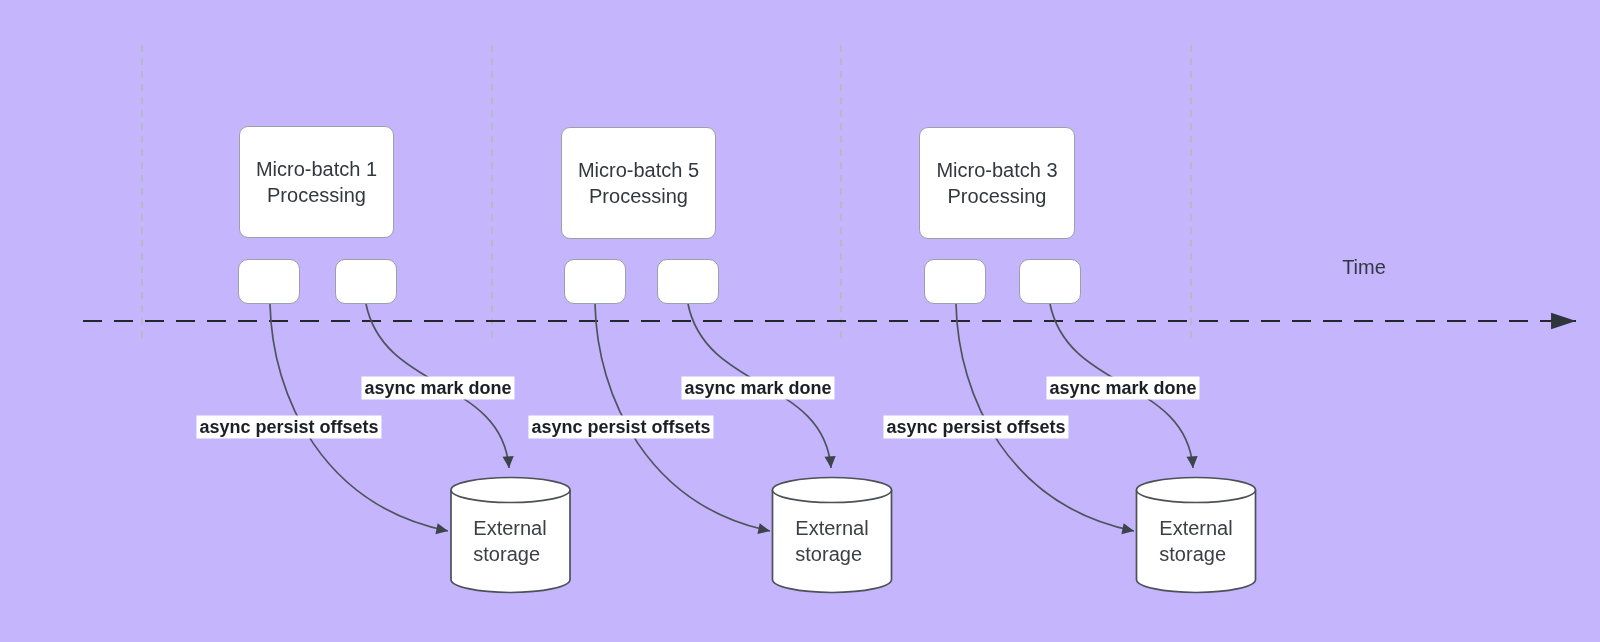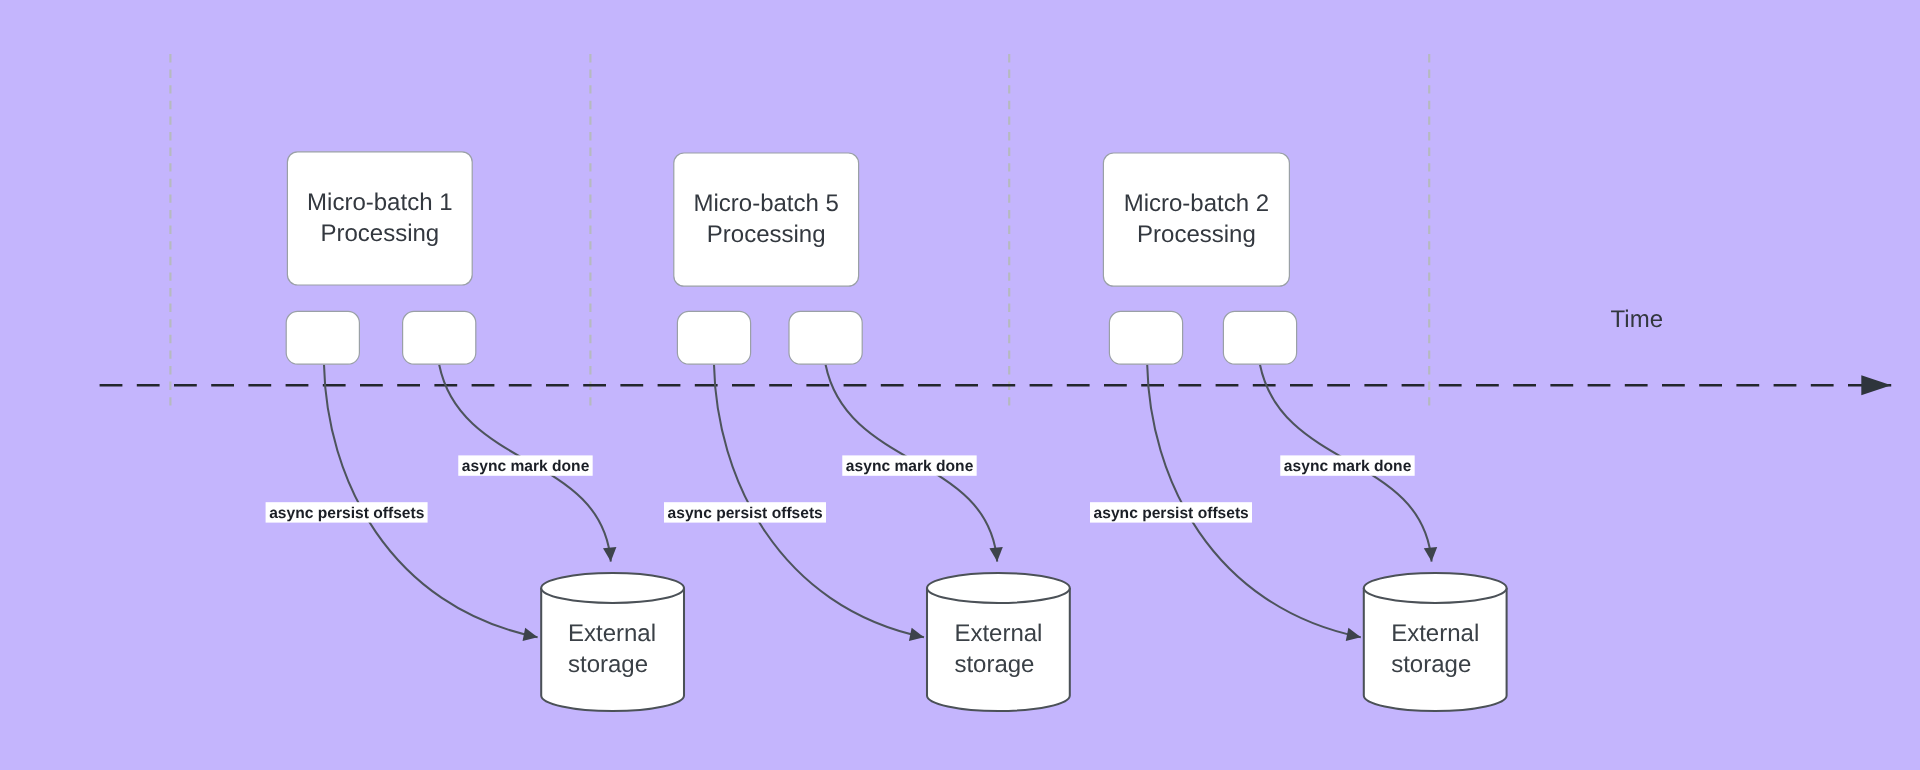--- a/index.html
+++ b/index.html
@@ -42,21 +42,21 @@
     height: 45px;
     background: #ffffff;
     border: 1.6px solid #9aa0a6;
     border-radius: 10px;
     box-sizing: border-box;
   }
   .flow-label {
     position: absolute;
     z-index: 3;
     transform: translate(-50%, -50%);
-    font-size: 13px;
+    font-size: 18px;
     font-weight: bold;
     color: #1b1f26;
     background: #ffffff;
     padding: 1px 3px;
     white-space: nowrap;
   }
   .storage-label {
     position: absolute;
     z-index: 3;
     transform: translate(-50%, -50%);
@@ -138,21 +138,21 @@
   <div class="task-rect" style="left:564px; top:259px;"></div>
   <div class="task-rect" style="left:657px; top:259px;"></div>
   <div class="flow-label" style="left:621px; top:427px;">async persist offsets</div>
   <div class="flow-label" style="left:758px; top:388px;">async mark done</div>
   <div class="storage-label" style="left:832px; top:541px;">
     <span>External</span>
     <span class="line2">storage</span>
   </div>
 
   <div class="batch-box" style="left:919px; top:127px; width:156px;">
-    <span>Micro-batch 2</span>
+    <span>Micro-batch 3</span>
     <span class="line2">Processing</span>
   </div>
   <div class="task-rect" style="left:924px; top:259px;"></div>
   <div class="task-rect" style="left:1019px; top:259px;"></div>
   <div class="flow-label" style="left:976px; top:427px;">async persist offsets</div>
   <div class="flow-label" style="left:1123px; top:388px;">async mark done</div>
   <div class="storage-label" style="left:1196px; top:541px;">
     <span>External</span>
     <span class="line2">storage</span>
   </div>

